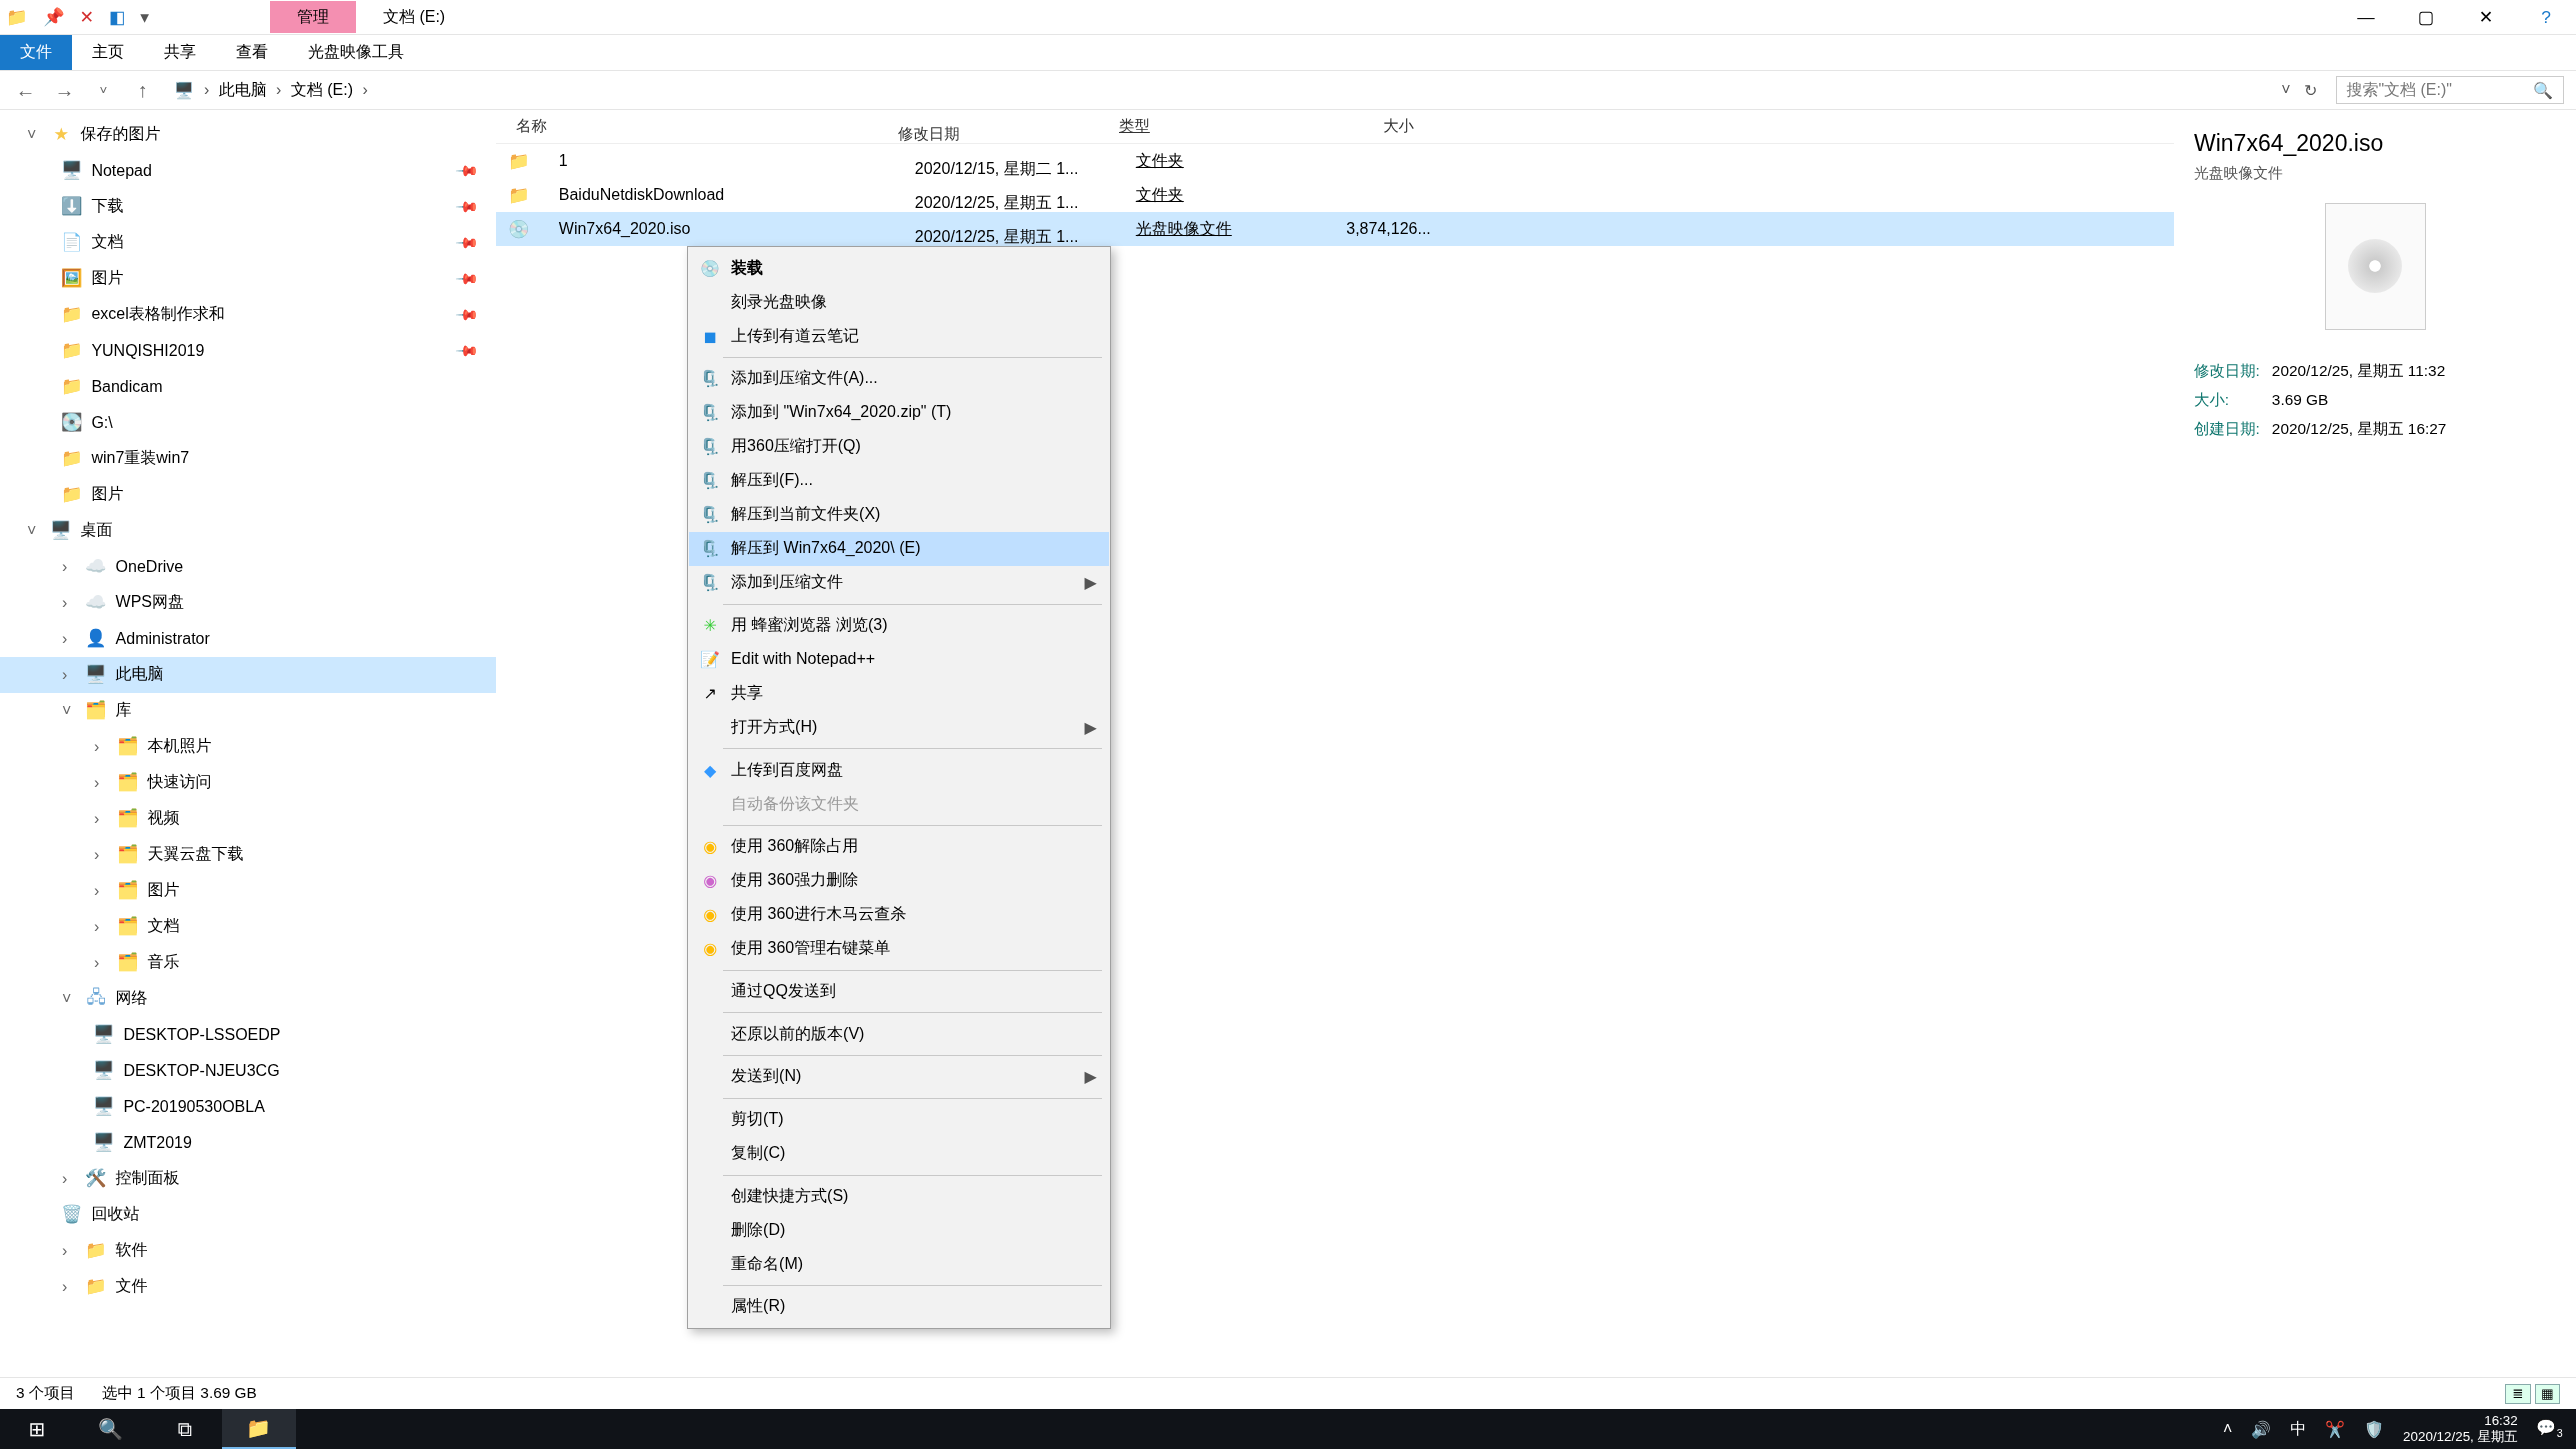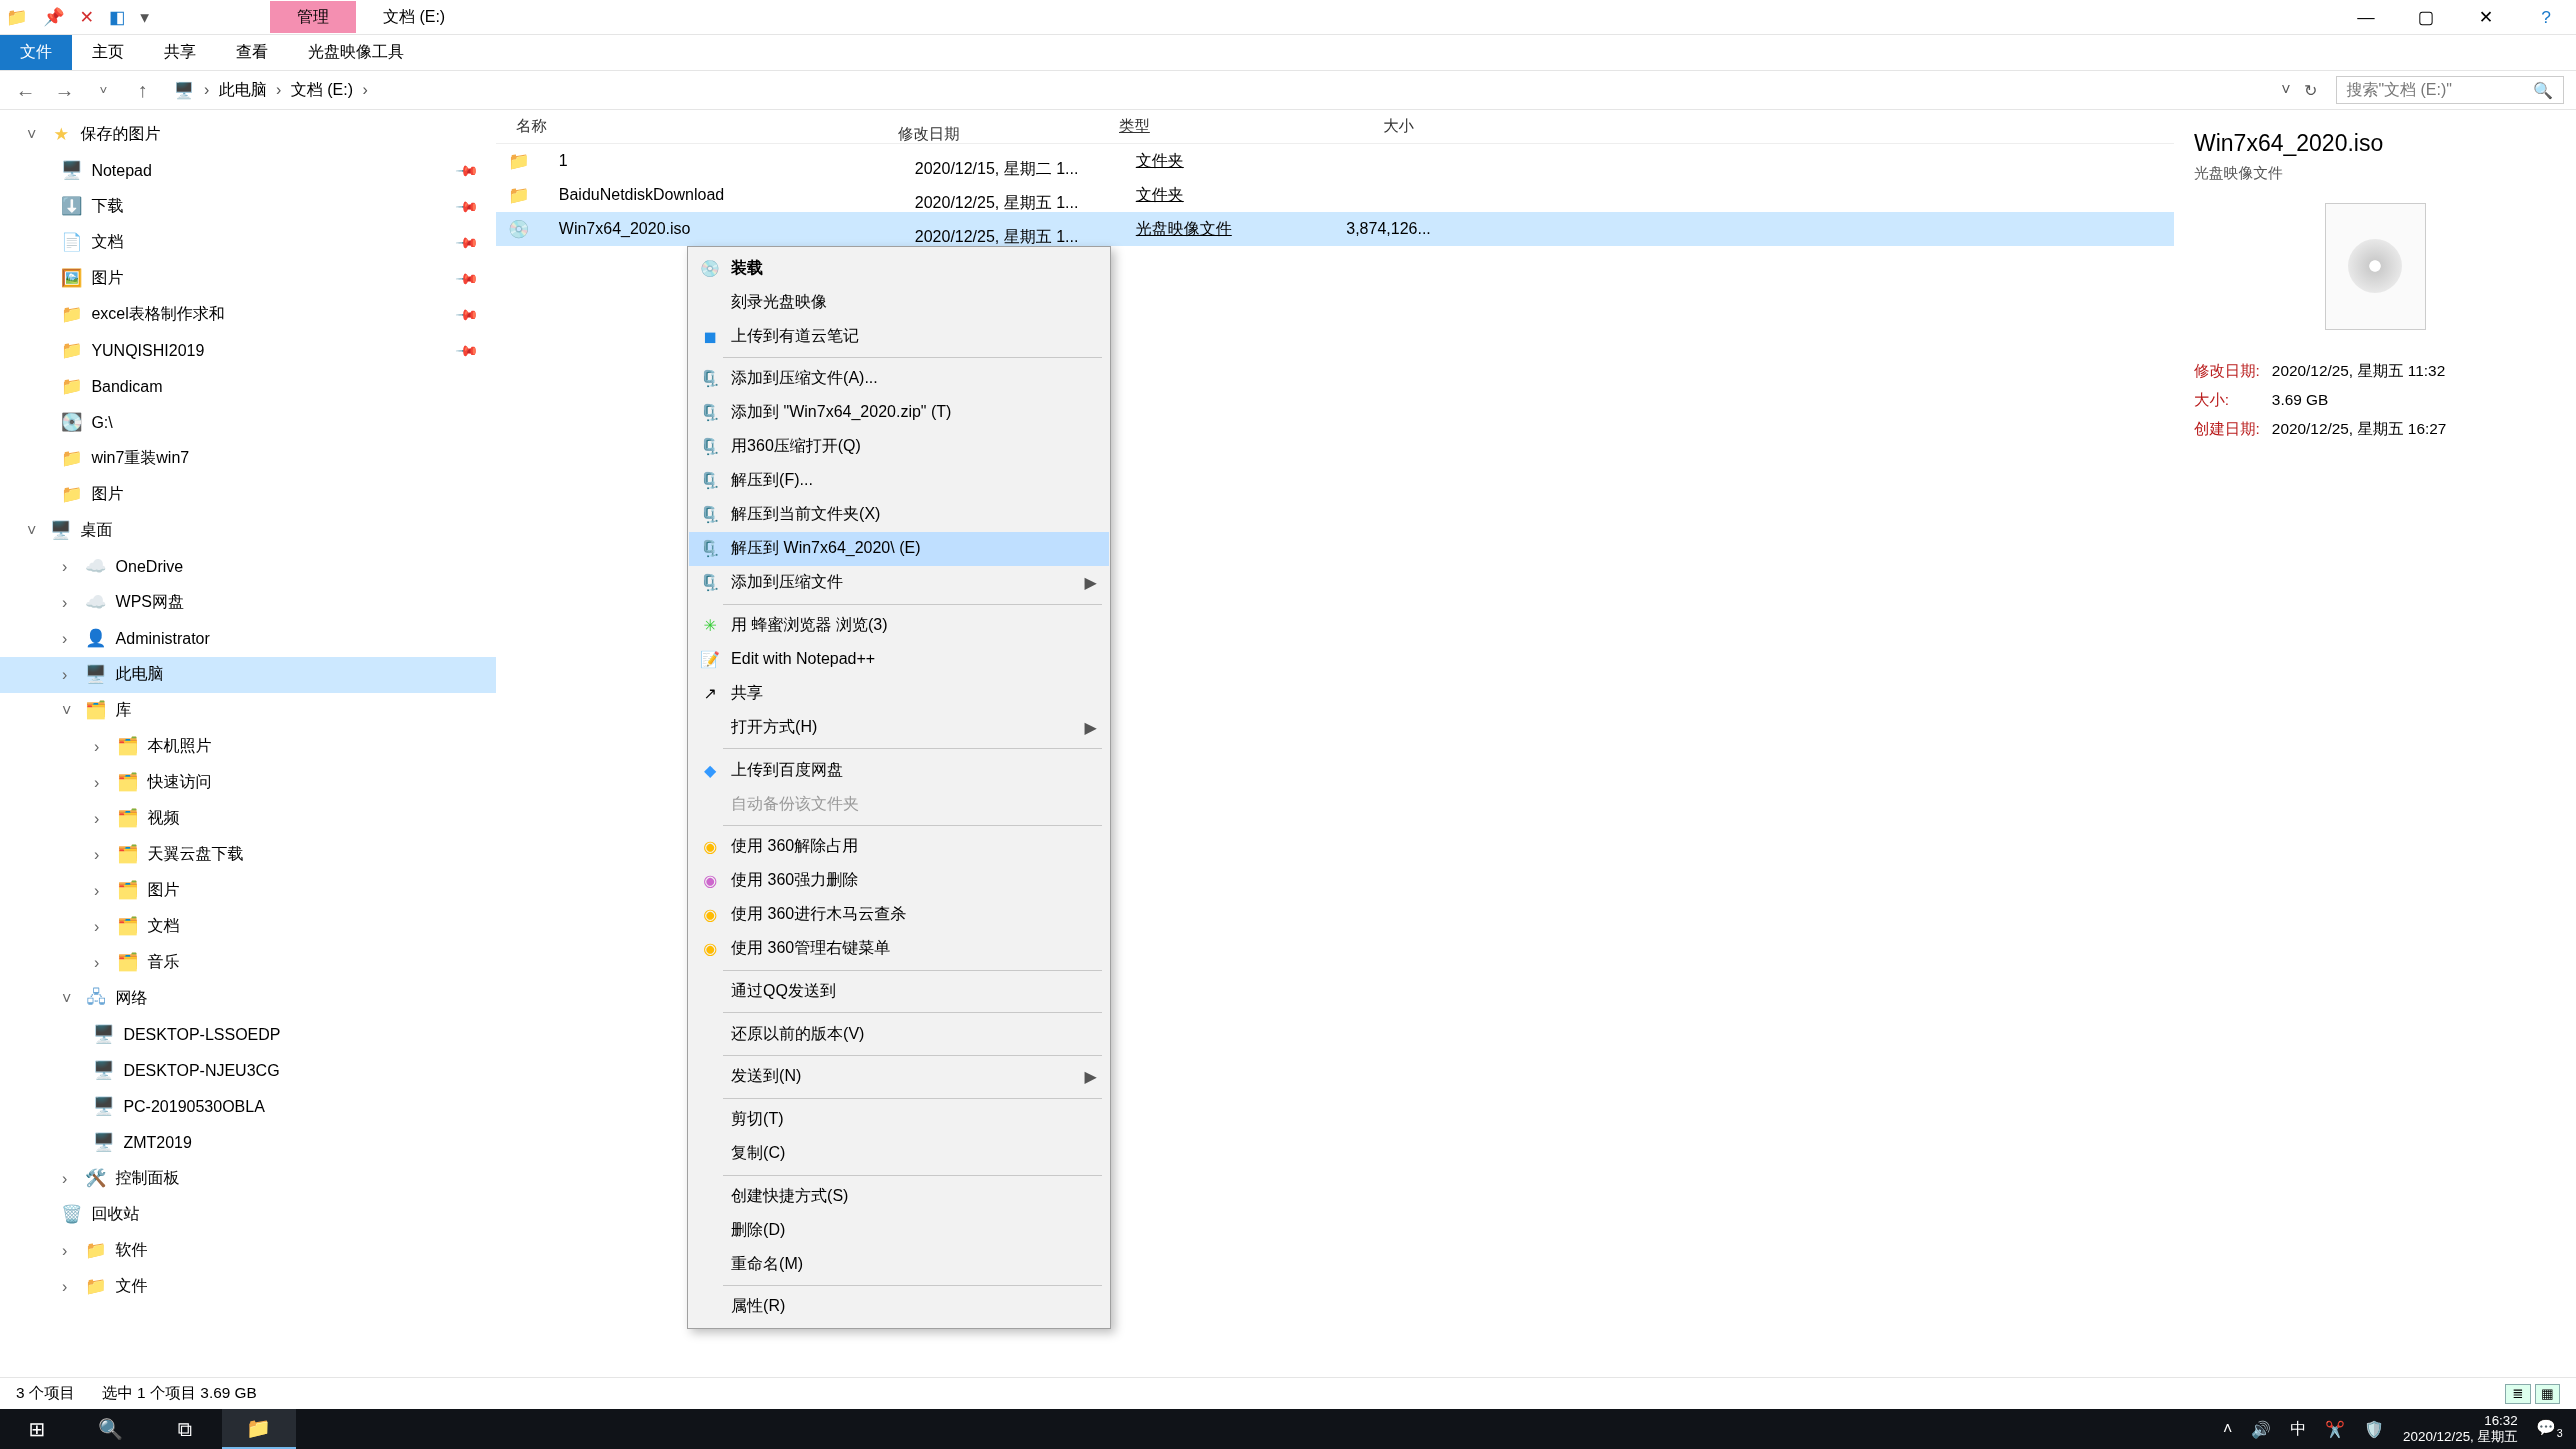--- a/index.html
+++ b/index.html
@@ -52,21 +52,21 @@
   .cm-item .arrow { margin-left: auto; margin-right: 12px; color: #555; }
   .cm-sep { height: 0.7px; background: #c8c8c8; margin: 4px 6.7px 4px 34px; }
   .cm-item .bold { font-weight: 600; }
   
   .details { width: 402px; padding: 20px 20px; }
   .details h2 { font-size: 23px; font-weight: 400; margin-bottom: 6.7px; }
   .details .sub { font-size: 14.8px; color: #555; margin-bottom: 20px; }
   .details .thumb { width: 101px; height: 127px; margin: 6.7px auto 27px; border: 0.7px solid #ccc; display: flex; align-items: center; justify-content: center; background: #fafafa; }
   .details .disc { width: 54px; height: 54px; border-radius: 50%; background: radial-gradient(circle, #fff 14%, #ccc 16%, #e8e8e8 70%, #bbb 100%); }
   .details table { font-size: 15.4px; border-collapse: collapse; }
-  .details td { padding: 4px 12px 4px 0; color: #b91c1c; }
+  .details td { padding: 4px 12px 4px 0; color: #0f766e; }
   .details td.v { color: #000; }
   
   .status { height: 32px; display: flex; align-items: center; padding: 0 16px; gap: 27px; font-size: 15.4px; border-top: 0.7px solid #e5e5e5; }
   .status .view-toggles { margin-left:auto; display:flex; gap:4px; }
   .status .vt { width:25.5px; height:20px; border:0.7px solid #8aa; display:flex; align-items:center; justify-content:center; font-size:13.4px; background:#dfe; }
   
   .taskbar { height: 40px; background: #101318; display: flex; align-items: center; color: #fff; }
   .tb-item { width: 74px; height: 100%; display: flex; align-items: center; justify-content: center; font-size: 20px; }
   .tb-item.active { background: #272c33; border-bottom: 2.7px solid #76b9ed; }
   .tray { margin-left: auto; display: flex; align-items: center; padding-right: 13.4px; gap: 19px; font-size: 16px; }

